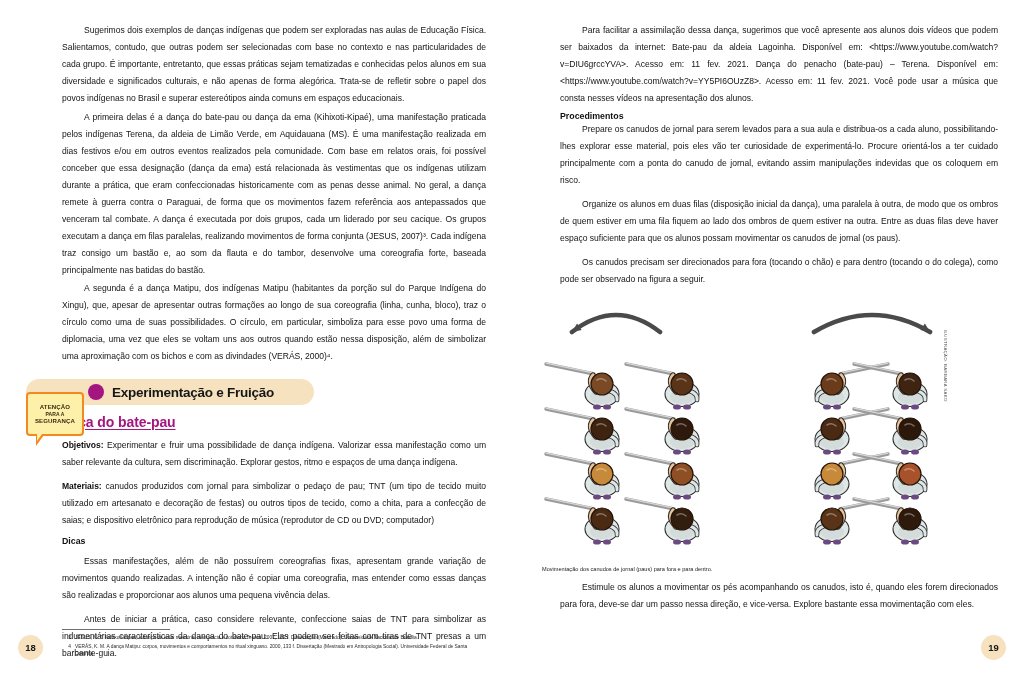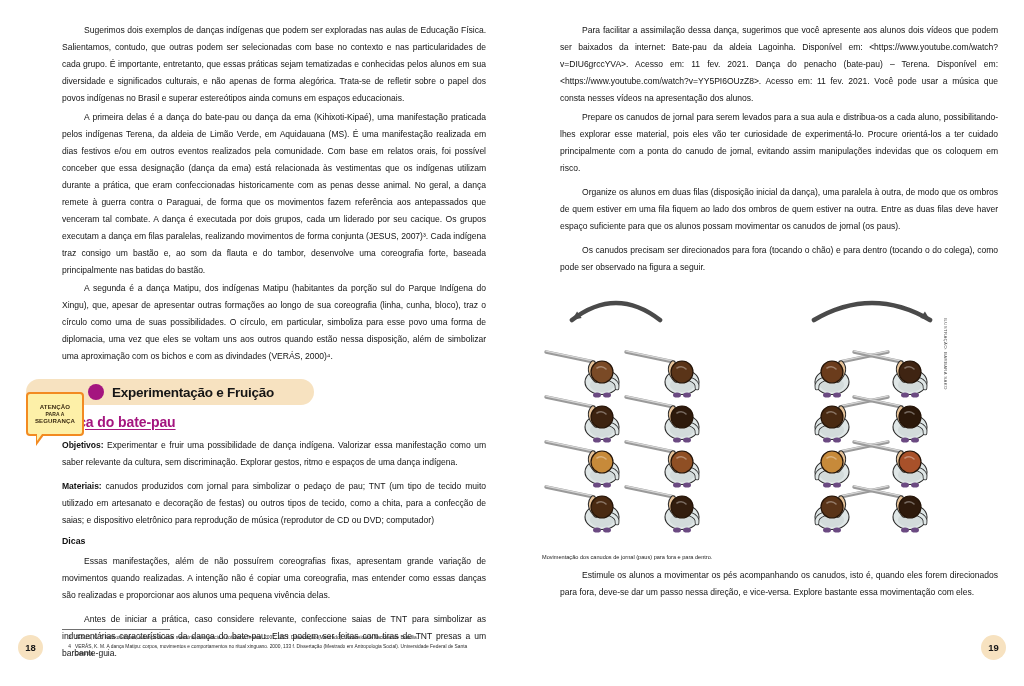--- a/index.html
+++ b/index.html
@@ -224,20 +224,21 @@
       </div>
     </div>
 
     <div class="folio folio-left">18</div>
   </div>
 
   <div class="page page-right">
 
     <p class="body">Para facilitar a assimilação dessa dança, sugerimos que você apresente aos alunos dois vídeos que podem ser baixados da internet: Bate-pau da aldeia Lagoinha. Disponível em: &lt;https://www.youtube.com/watch?v=DIU6grccYVA&gt;. Acesso em: 11 fev. 2021. Dança do penacho (bate-pau) – Terena. Disponível em: &lt;https://www.youtube.com/watch?v=YY5PI6OUzZ8&gt;. Acesso em: 11 fev. 2021. Você pode usar a música que consta nesses vídeos na apresentação dos alunos.</p>
 
+    <div class="proc-h">Procedimentos</div>
 
     <p class="body">Prepare os canudos de jornal para serem levados para a sua aula e distribua-os a cada aluno, possibilitando-lhes explorar esse material, pois eles vão ter curiosidade de experimentá-lo. Procure orientá-los a ter cuidado principalmente com a ponta do canudo de jornal, evitando assim manipulações indevidas que os coloquem em risco.</p>
     <p class="body gapbefore">Organize os alunos em duas filas (disposição inicial da dança), uma paralela à outra, de modo que os ombros de quem estiver em uma fila fiquem ao lado dos ombros de quem estiver na outra. Entre as duas filas deve haver espaço suficiente para que os alunos possam movimentar os canudos de jornal (os paus).</p>
     <p class="body gapbefore">Os canudos precisam ser direcionados para fora (tocando o chão) e para dentro (tocando o do colega), como pode ser observado na figura a seguir.</p>
 
     <div class="figure">
       <svg id="fig-svg" width="452" height="268" viewBox="0 0 452 268">
           <g>
             <path d="M 30 36 Q 74 2 118 36" stroke="#4a4a4a" stroke-width="4.6" fill="none" stroke-linecap="round"></path>
             <path d="M 0 0 L -9 -4 L -9 4 Z" fill="#4a4a4a" transform="translate(30,36) rotate(145)"></path>

